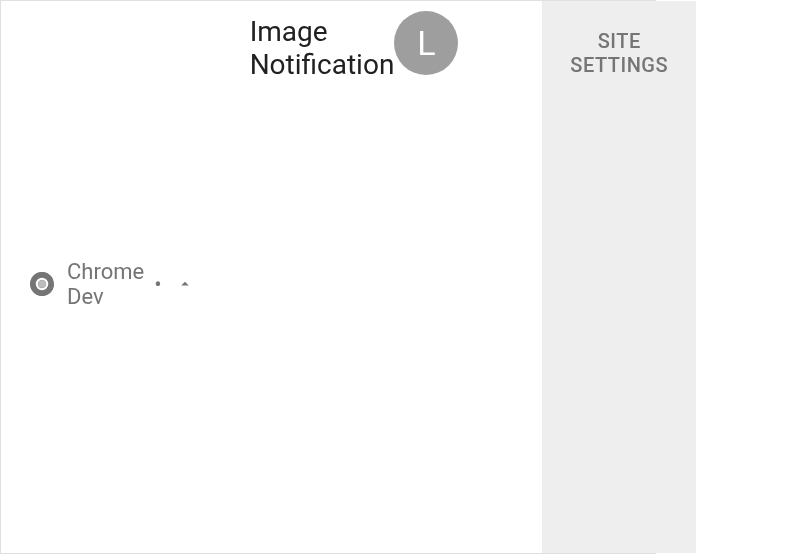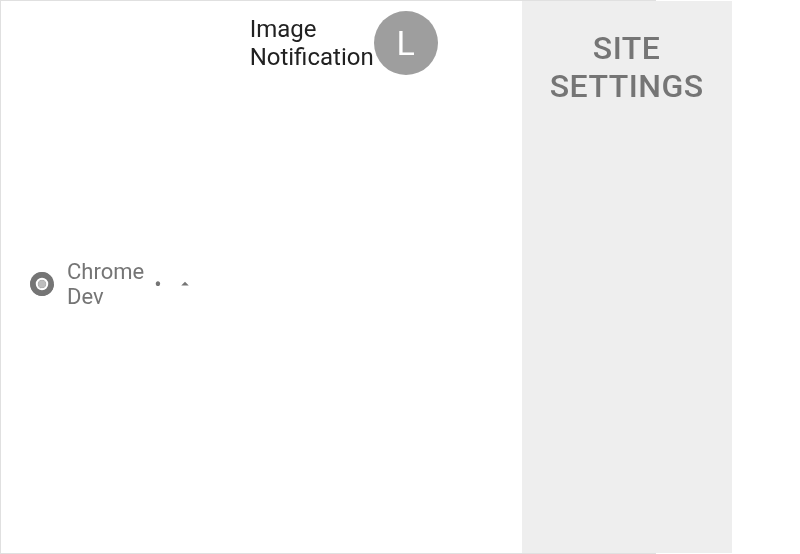--- a/index.html
+++ b/index.html
@@ -48,21 +48,21 @@
       margin-left: 4px;
       display: inline-flex;
     }
     .title-row {
       display: flex;
       align-items: flex-start;
       justify-content: space-between;
       padding: 10px 28px 0 28px;
     }
     .title {
-      font-size: 24px;
+      font-size: 28px;
       font-weight: 400;
       color: #212121;
       padding-top: 4px;
     }
     .avatar {
       width: 64px;
       height: 64px;
       border-radius: 50%;
       background: #9e9e9e;
       color: #fff;
@@ -92,21 +92,21 @@
       display: block;
     }
     .action-bar {
       background: #eeeeee;
       padding: 28px 28px;
     }
     .action-button {
       background: transparent;
       border: none;
       color: #757575;
-      font-size: 32px;
+      font-size: 20px;
       font-weight: 500;
       letter-spacing: 0.5px;
       cursor: pointer;
       font-family: inherit;
       padding: 0;
     }
   </style>
 </head>
 <body>
 

